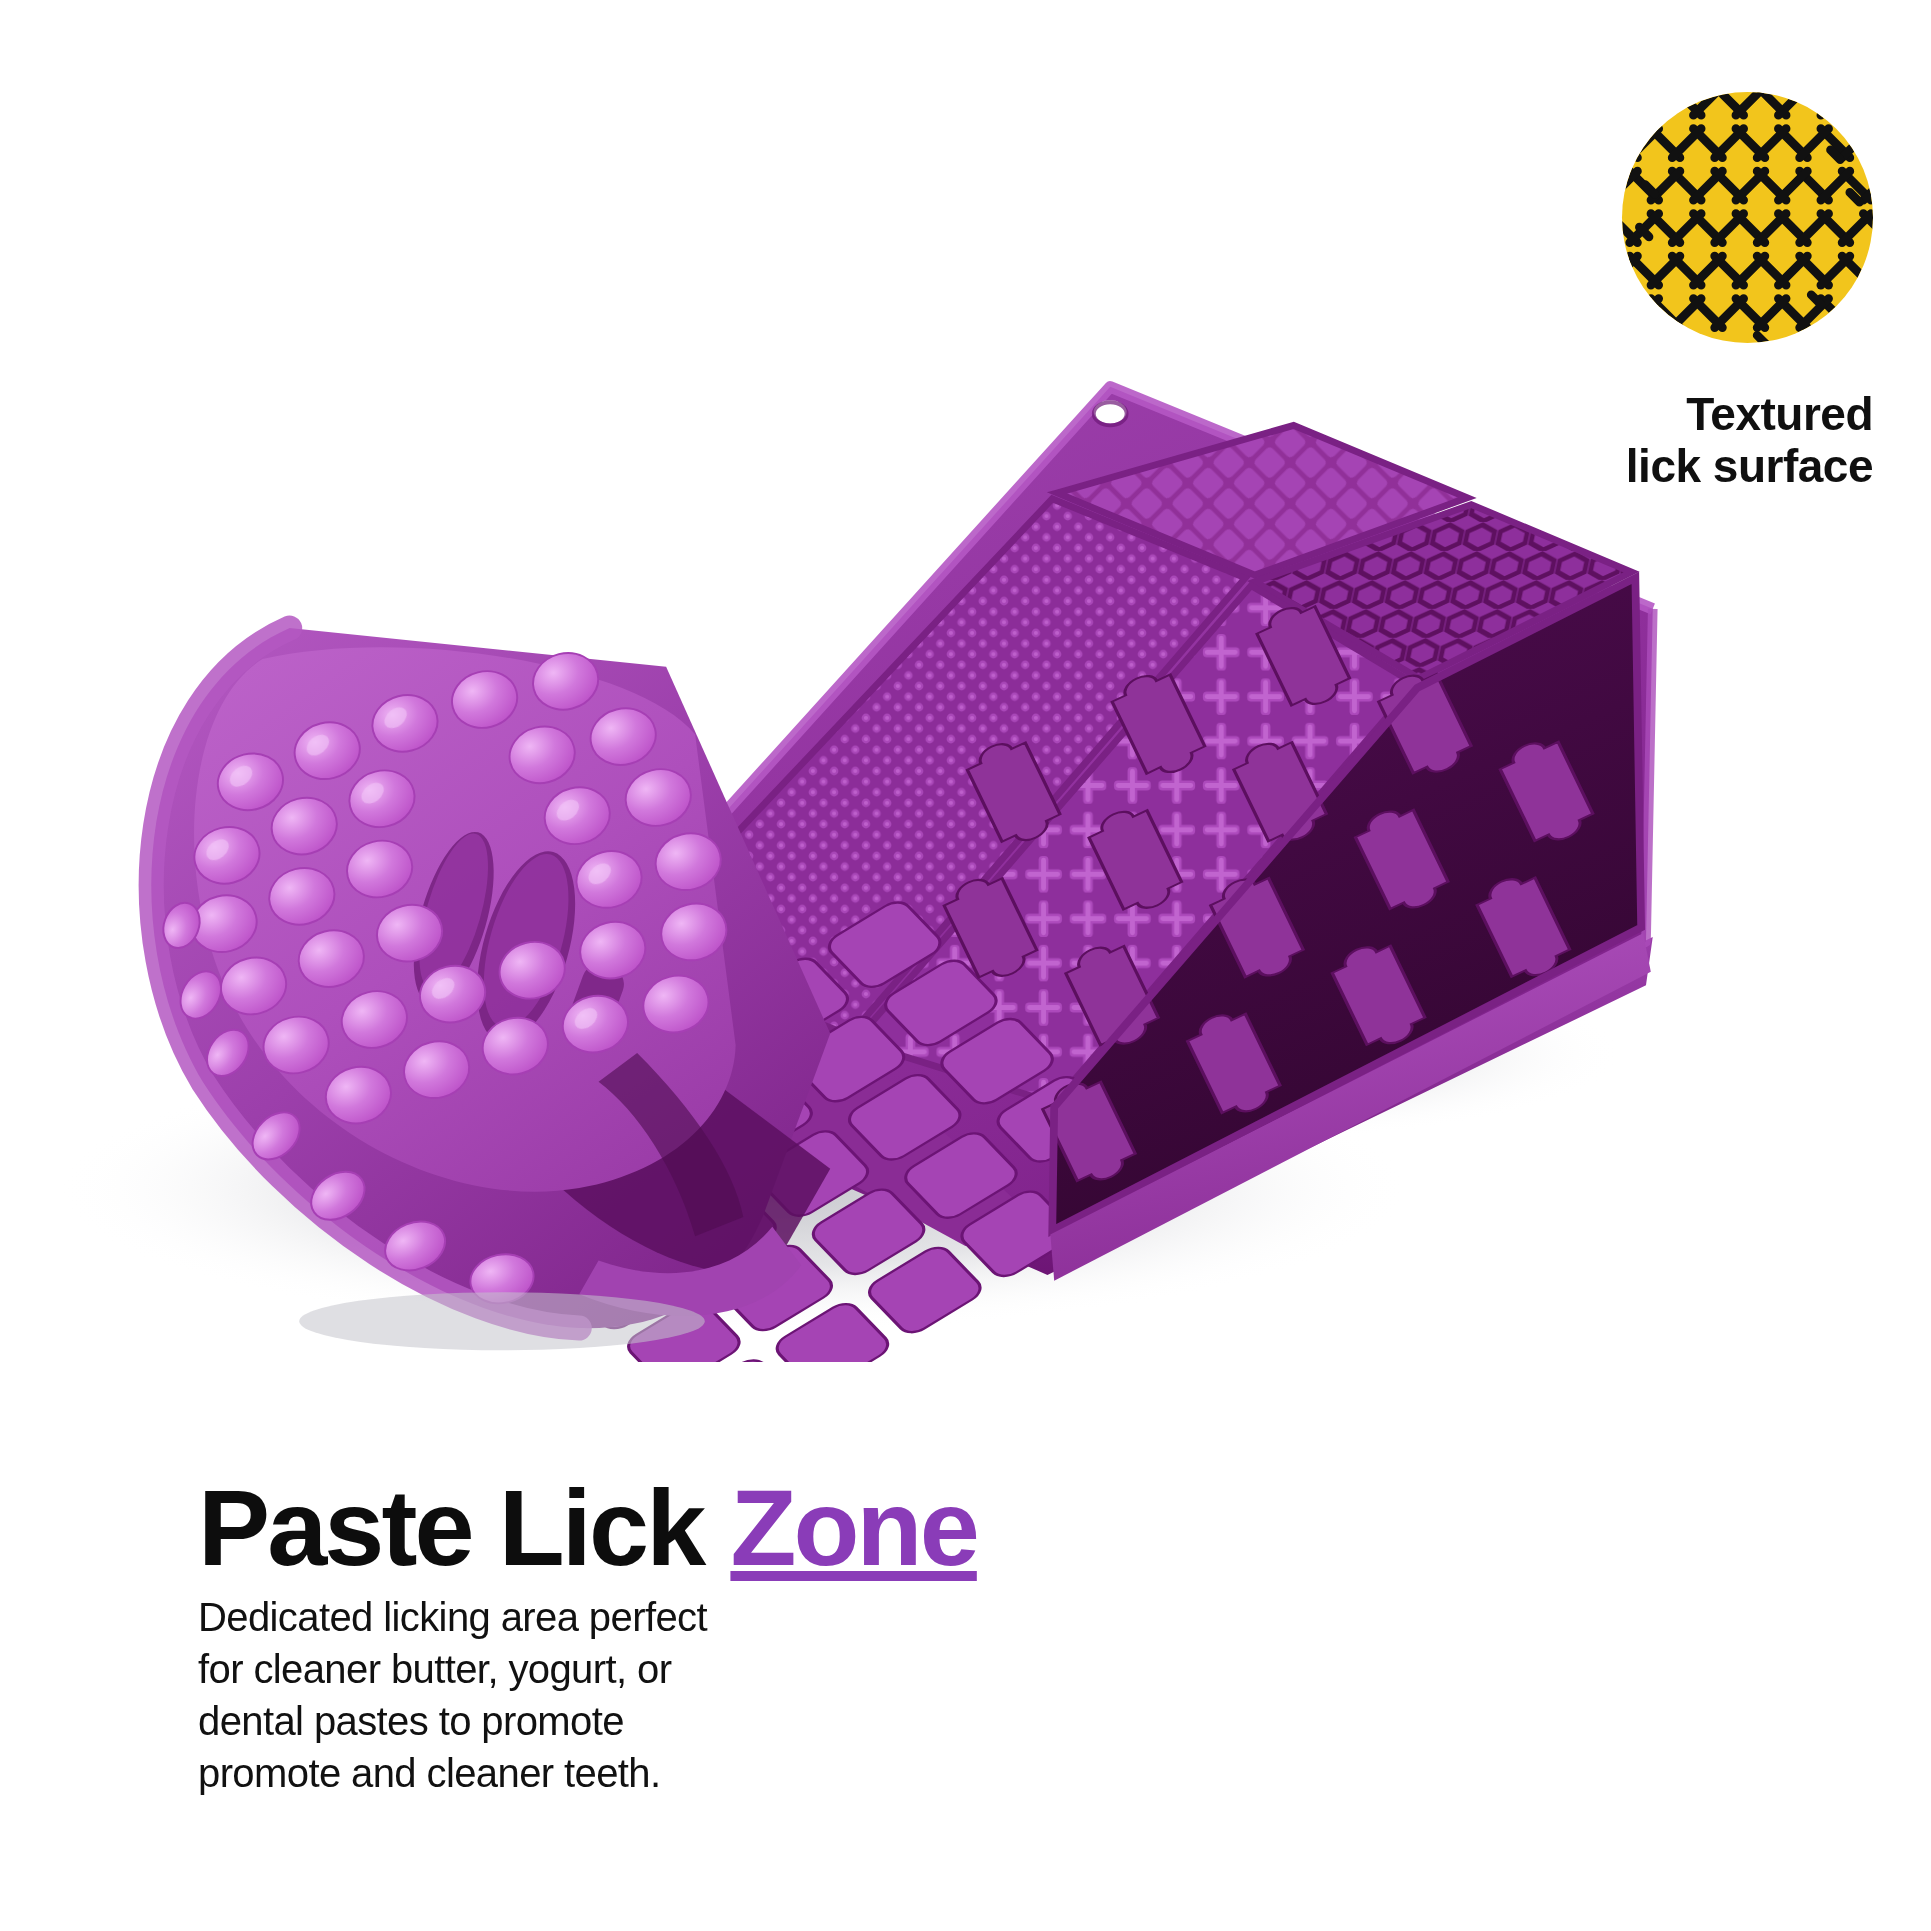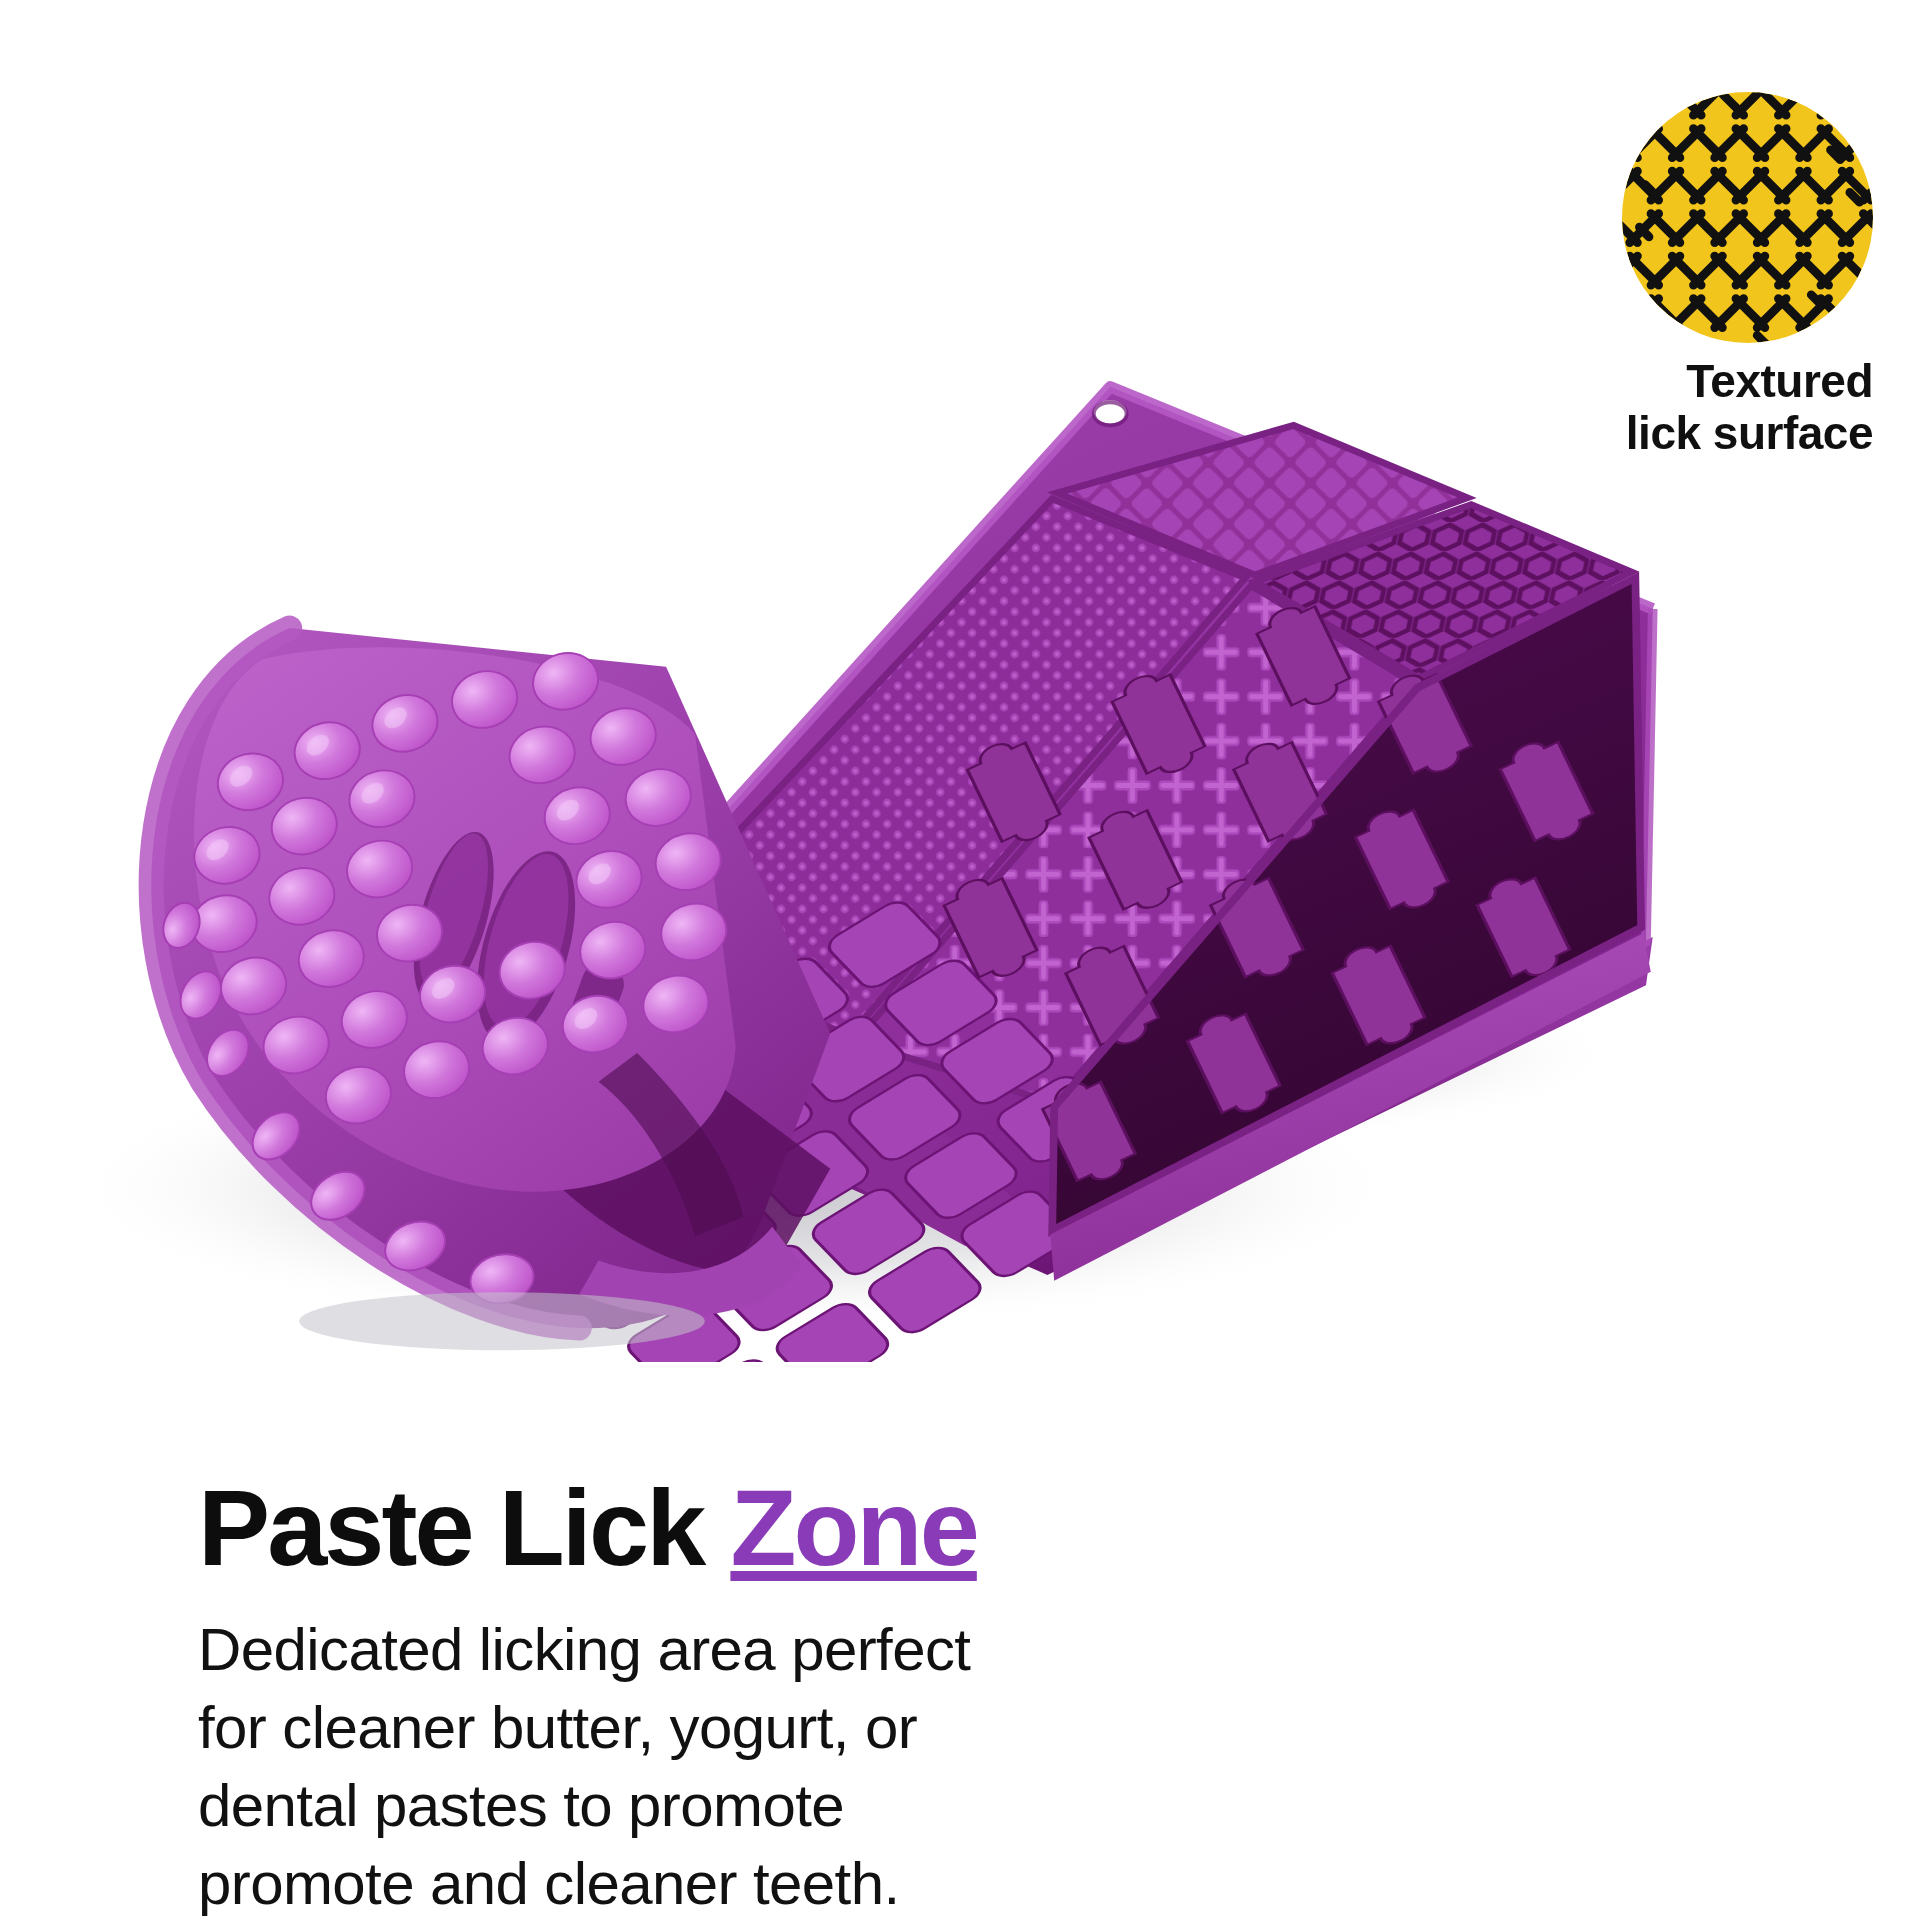--- a/index.html
+++ b/index.html
@@ -23,21 +23,21 @@
   .badge-circle{
     width:251px;height:251px;
     border-radius:50%;
     background:var(--badgeYellow,#F2C51C);
     margin-left:auto;
     position:relative;
     overflow:hidden;
   }
   .badge-circle svg{position:absolute;left:0;top:0;}
   .badge-label{
-    margin-top:13px;
+    margin-top:46px;
     font-size:46px;
     font-weight:700;
     line-height:1.12;
     color:#101010;
     letter-spacing:-0.5px;
     white-space:pre-line;
   }
 
   
   .photo{
@@ -56,21 +56,21 @@
     letter-spacing:-2.9px;
     line-height:1;
     white-space:nowrap;
     color:#0d0d0d;
   }
   .headline .accent{color:var(--accentPurple,#8A3CB8);}
   .body-copy{
     position:absolute;
     left:198px; top:1551px;
     width:917px;
-    font-size:60px;
+    font-size:40px;
     line-height:1.30;
     color:#111111;
     letter-spacing:-0.6px;
   }
   .body-copy span{display:block;}
 </style>
 </head>
 <body style="--badgeYellow: #F2C51C; --accentPurple: #8A3CB8; background: rgb(255, 255, 255);">
 
 <div class="stage">

